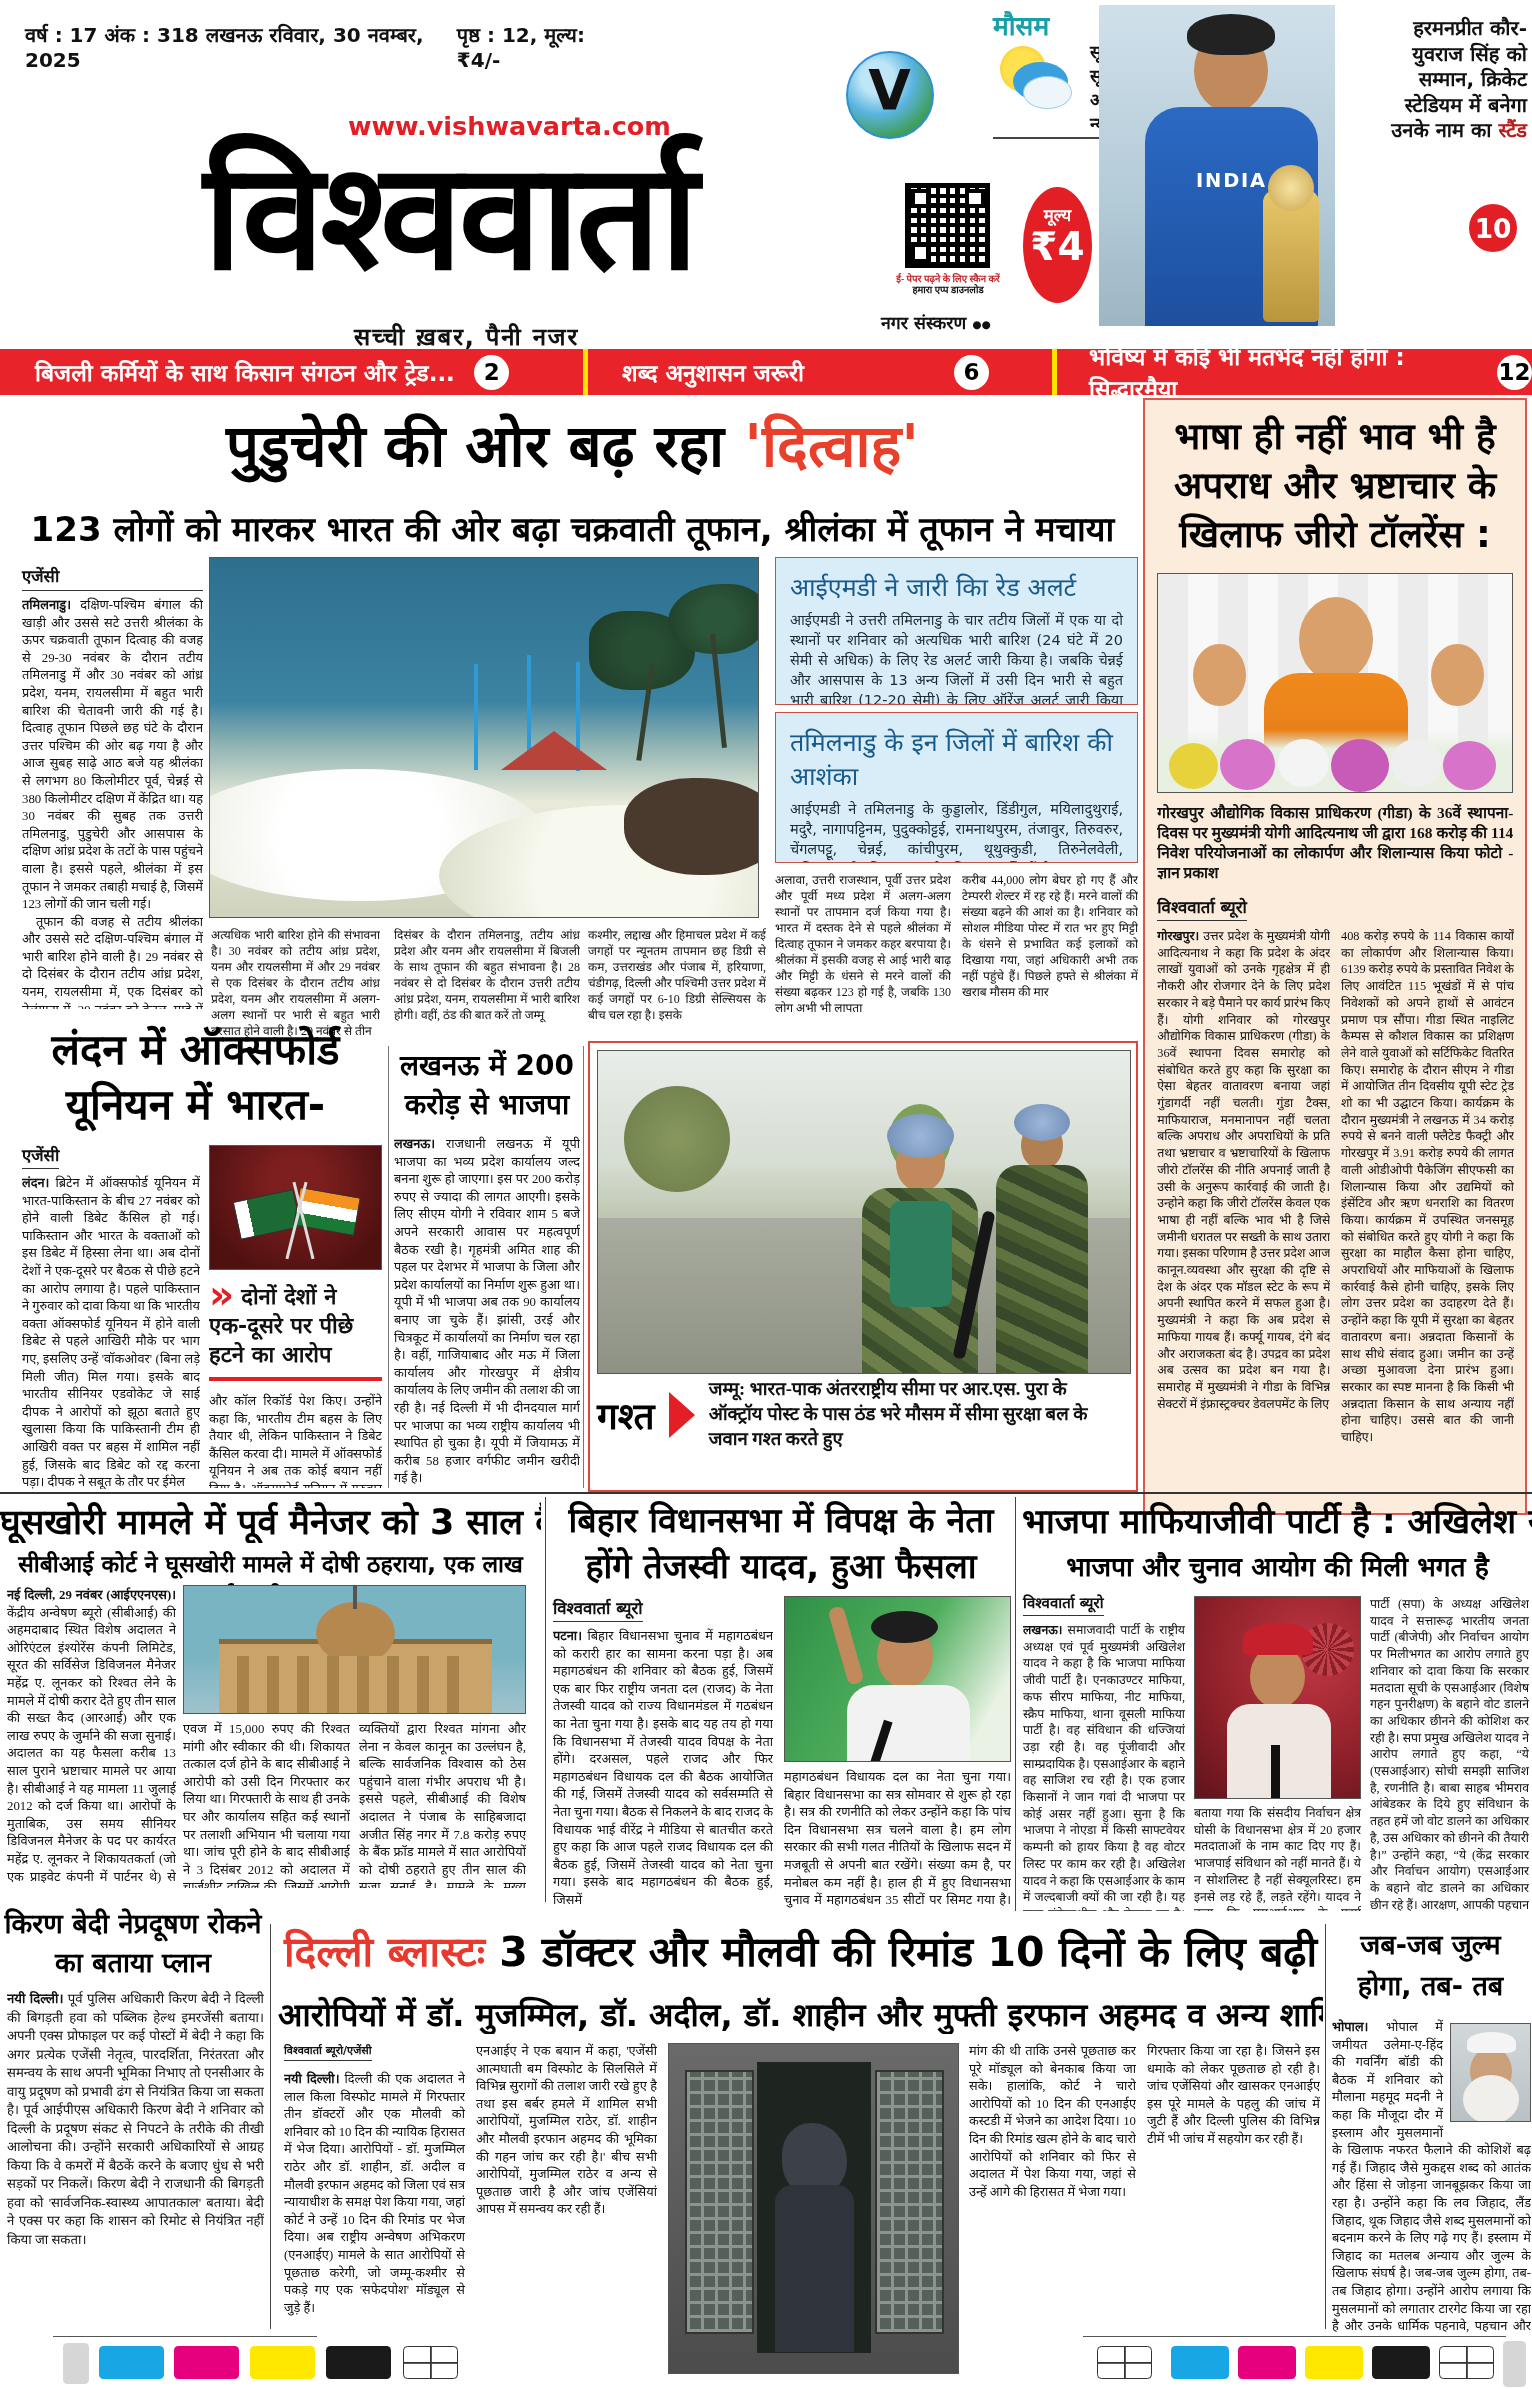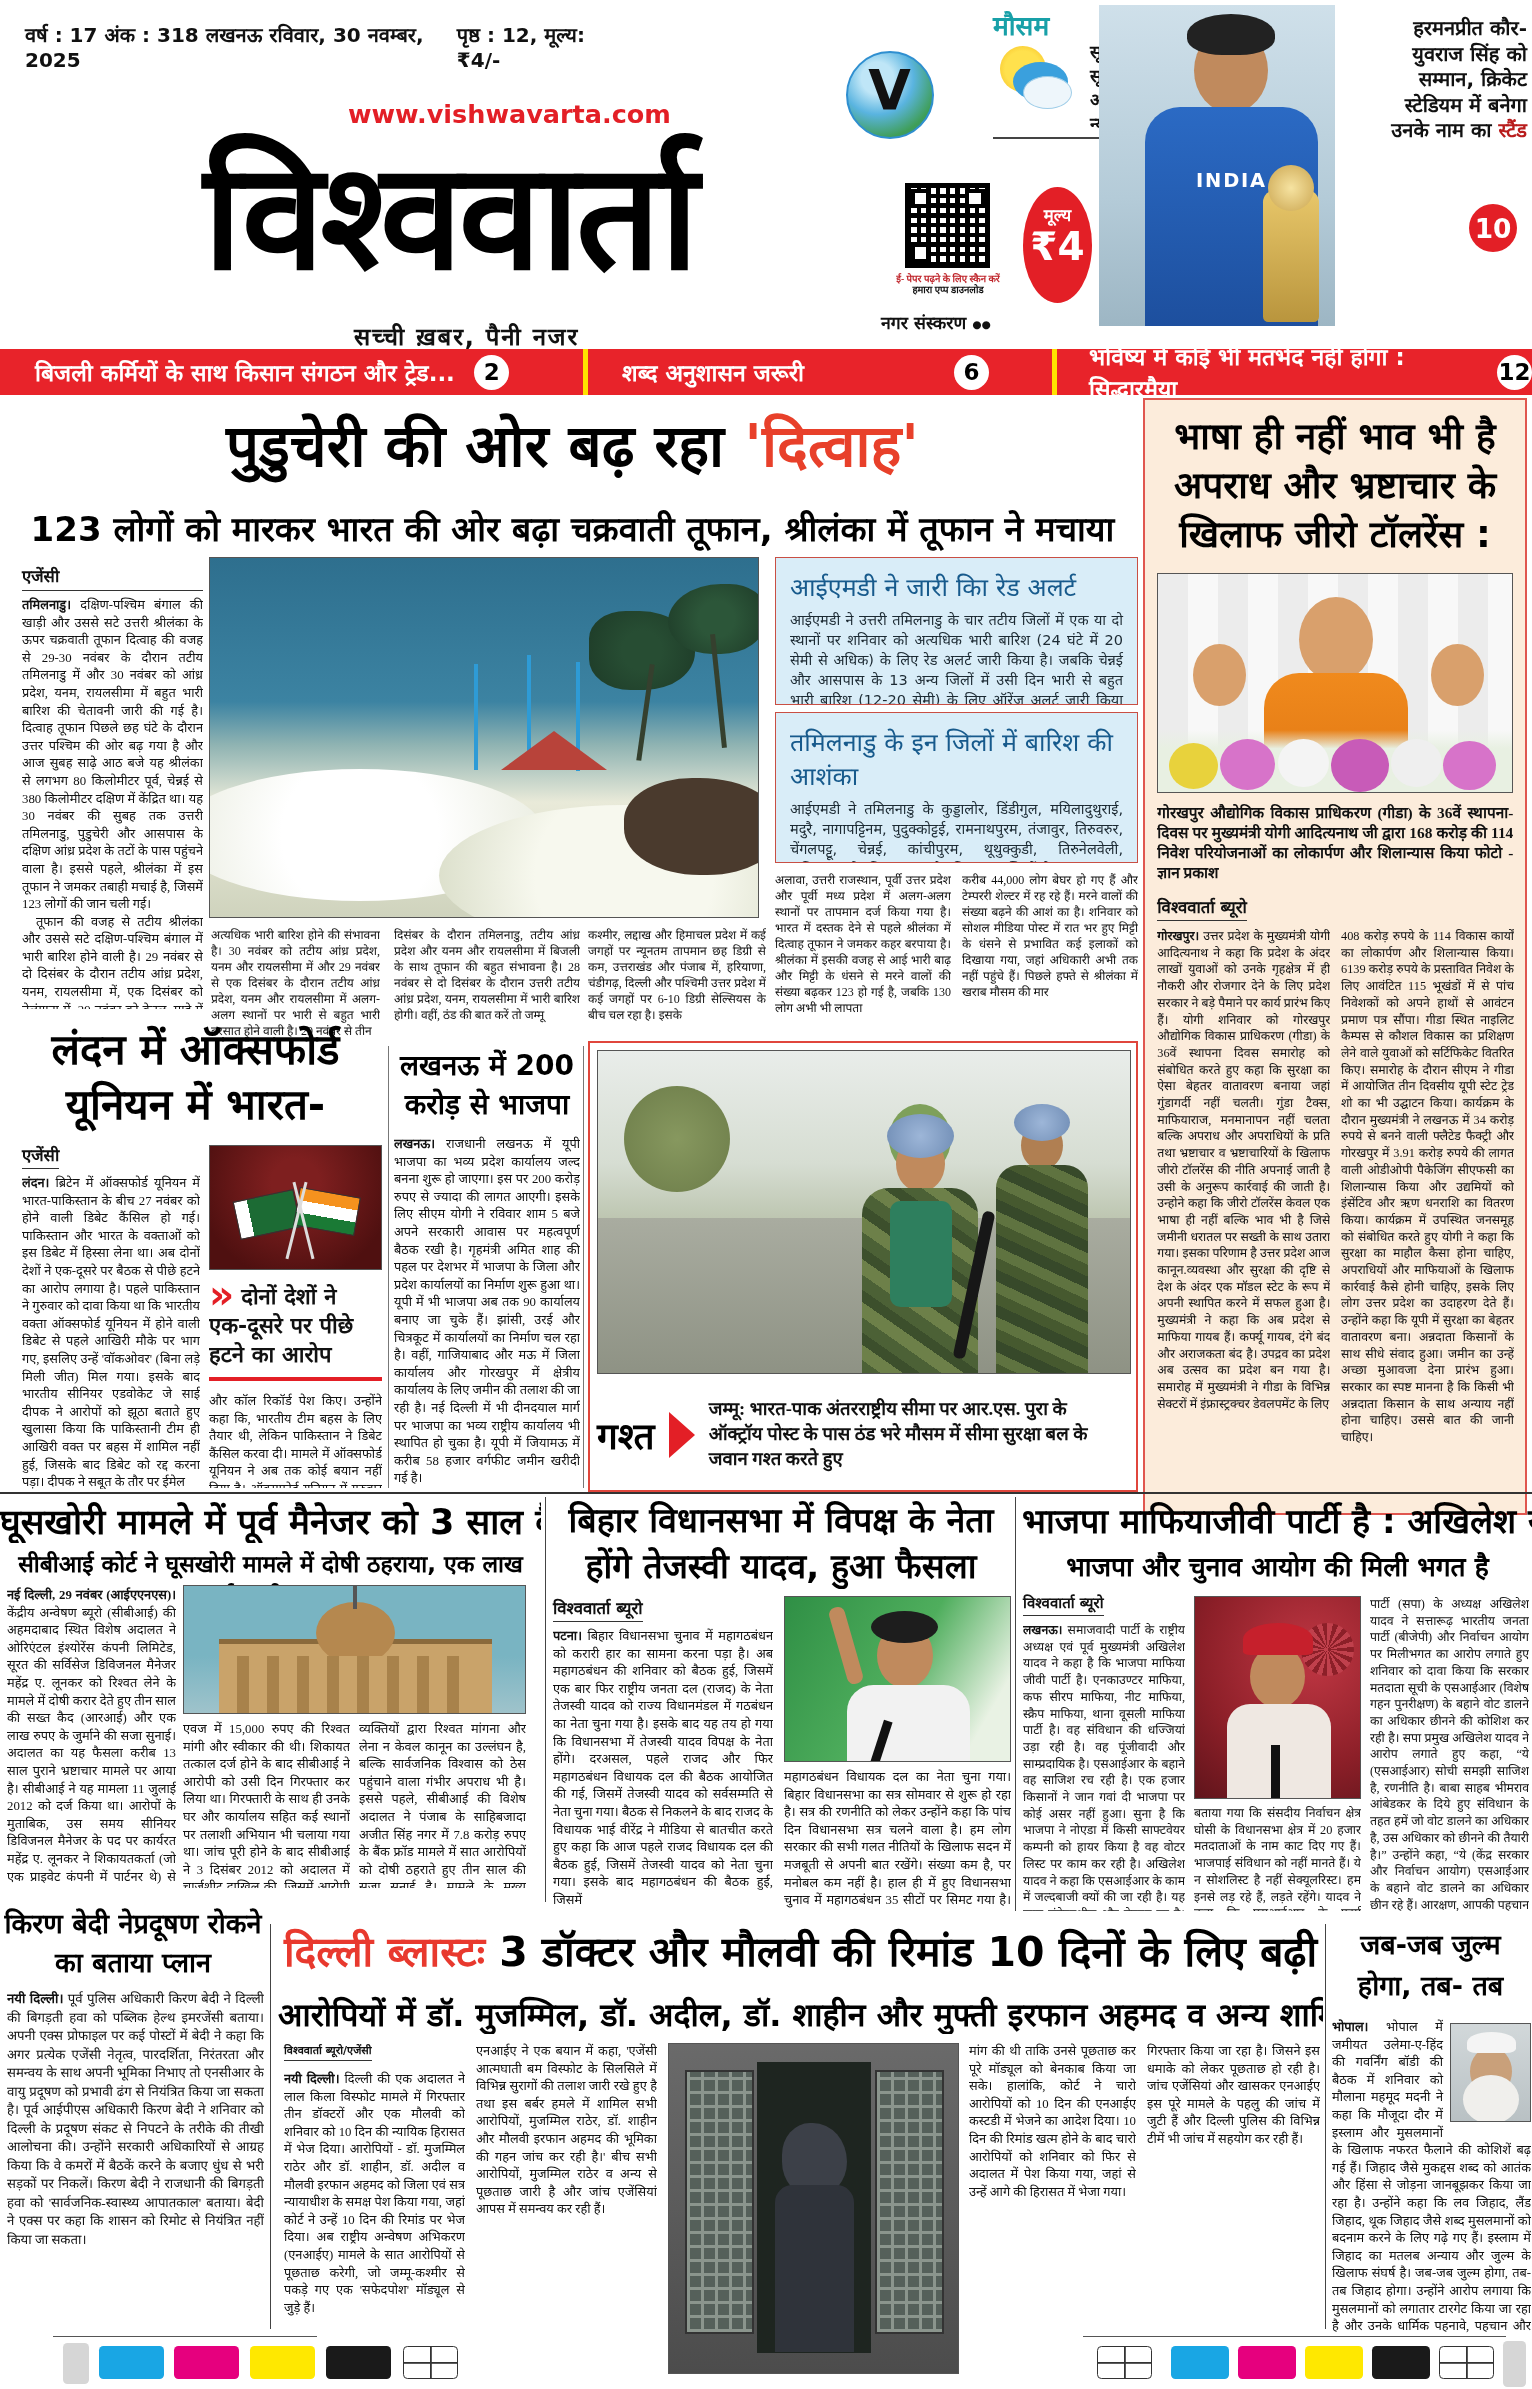--- a/index.html
+++ b/index.html
@@ -125,21 +125,21 @@
   </div>
   <div class="abs promotxt" style="left:1363px;top:16px;width:164px;height:229px">
     <span>हरमनप्रीत कौर- युवराज सिंह को सम्मान, क्रिकेट स्टेडियम में बनेगा उनके नाम का </span><span class="hot">स्टैंड</span>
   </div>
   <div class="abs badge10" style="left:1469px;top:204px;width:48px;height:48px">10</div>
 
   <div class="abs" style="left:828px;top:51px;width:123px;height:92px">
     <div class="blob" style="left:17.6px;top:0;width:88px;height:88px;background:radial-gradient(circle at 35% 30%,#bfe6f7 20%,#5ab4e0 45%,#3f9e57 75%,#2f7fc2);border:2.6px solid #2f8fd0"></div>
     <div class="abs sans" style="left:17.6px;top:7px;width:88px;text-align:center;font-size:55px;font-weight:900;color:#111">V</div>
   </div>
-  <div class="abs weburl" style="left:348px;top:99px;width:370px">www.vishwavarta.com</div>
+  <div class="abs weburl" style="left:348px;top:111px;width:370px">www.vishwavarta.com</div>
 
   <div class="abs mast" style="left:8.8px;top:125px;width:881px;height:192px">विश्ववार्ता</div>
   <div class="abs tagline" style="left:220px;top:319px;width:493px">सच्ची ख़बर, पैनी नजर</div>
 
   <div class="abs qr" style="left:905px;top:183px;width:85px;height:85px">
     <div class="qrc" style="left:3.5px;top:3.5px"></div>
     <div class="qrc" style="right:3.5px;top:3.5px"></div>
     <div class="qrc" style="left:3.5px;bottom:3.5px"></div>
   </div>
   <div class="abs qrcap" style="left:882px;top:273px;width:132px">
@@ -272,21 +272,21 @@
       <div class="blob" style="left:291px;top:53px;width:62px;height:70px;background:#7ea05a"></div>
       <div class="blob" style="left:298px;top:85px;width:49px;height:56px;background:#c08a5d"></div>
       <div class="blob" style="left:289px;top:63px;width:67px;height:44px;background:radial-gradient(circle,#9db6d8,#6f8cb4)"></div>
       <div class="abs" style="left:264px;top:137px;width:116px;height:187px;background:repeating-linear-gradient(35deg,#4c6136 0 12.3px,#6d8049 12.3px 25px,#3c4f2c 25px 35px);border-radius:26.4px 26.4px 0 0"></div>
       <div class="abs" style="left:292px;top:150px;width:62px;height:106px;background:#2e7f5e;border-radius:10.6px"></div>
       <div class="abs" style="left:370px;top:159px;width:12.3px;height:150px;background:#171717;transform:rotate(12deg);border-radius:5.3px"></div>
       <div class="blob" style="left:423px;top:70px;width:42px;height:49px;background:#b07f52"></div>
       <div class="blob" style="left:416px;top:53px;width:56px;height:37px;background:radial-gradient(circle,#9db6d8,#6f8cb4)"></div>
       <div class="abs" style="left:398px;top:114px;width:92px;height:210px;background:repeating-linear-gradient(25deg,#46592f 0 10.6px,#5f7340 10.6px 21px,#37492a 21px 32px);border-radius:23px 23px 0 0"></div>
     </div>
-    <div class="abs" style="left:7px;top:343px;width:534px;height:97px;display:flex;align-items:center;gap:14px">
+    <div class="abs" style="left:7px;top:323px;width:534px;height:97px;display:flex;align-items:center;gap:14px">
       <div class="hl gasht">गश्त</div>
       <div class="tri"></div>
       <div class="bsfcap" style="width:388px">जम्मू:  भारत-पाक अंतरराष्ट्रीय सीमा पर आर.एस. पुरा के ऑक्ट्रॉय पोस्ट के पास ठंड भरे मौसम में सीमा सुरक्षा बल के जवान गश्त करते हुए</div>
     </div>
   </div>
 
   <div class="hrule" style="left:0;top:1492px;width:1532px;height:1.8px;background:#333"></div>
   <div class="vrule" style="left:545px;top:1497px;height:405px;background:#444"></div>
   <div class="vrule" style="left:1015px;top:1497px;height:414px;background:#444"></div>
 

